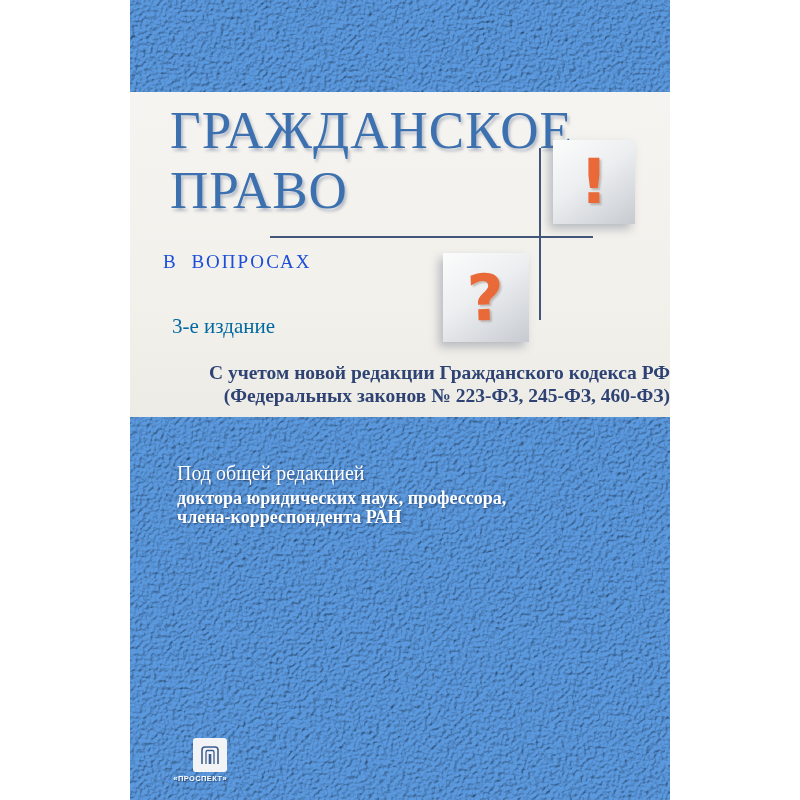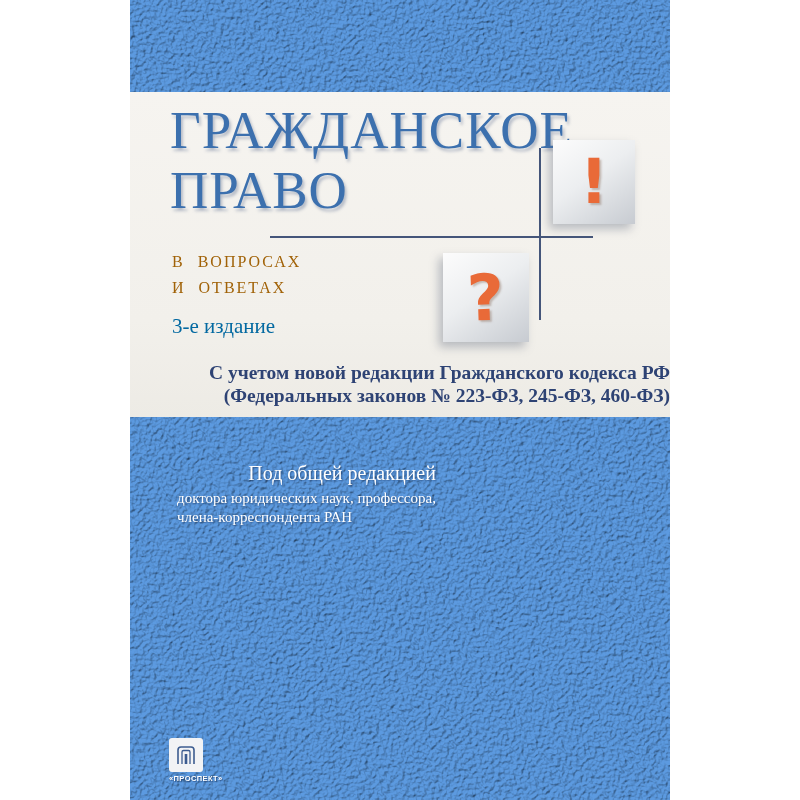--- a/index.html
+++ b/index.html
@@ -20,36 +20,36 @@
   .card{position:absolute;z-index:3;display:flex;align-items:center;justify-content:center;
         background:linear-gradient(145deg,#fcfcfc 0%,#eceef0 45%,#c7cbd1 100%);
         box-shadow:-4px 5px 9px rgba(95,105,125,.4);}
   .card-excl{left:423px;top:140px;width:82px;height:84px;}
   .card-q{left:313px;top:253px;width:86px;height:89px;}
   .mark{font-family:"DejaVu Sans","Liberation Sans",sans-serif;font-weight:700;color:#e96a38;
         text-shadow:2px 2px 2px rgba(120,90,70,.35);line-height:1;}
   .card-excl .mark{font-size:62px;}
   .card-q .mark{font-size:64px;transform:rotate(-2deg);}
   
-  .subtitle{position:absolute;left:42px;top:249px;z-index:3;color:#a16207;
-            font-size:16px;line-height:26px;letter-spacing:2px;word-spacing:7px;}
+  .subtitle{position:absolute;left:33px;top:249px;z-index:3;color:#1d4ed8;
+            font-size:19px;line-height:26px;letter-spacing:2px;word-spacing:7px;}
   .edition{position:absolute;left:42px;top:314px;z-index:3;color:#0369a1;font-size:21px;}
   
   .notice{position:absolute;left:0;top:361px;width:540px;z-index:3;text-align:right;
           color:#2e4374;font-weight:700;font-size:19.5px;line-height:23px;}
   
   .editors{position:absolute;left:47px;top:462px;z-index:3;color:#ffffff;
            text-shadow:1px 1px 2px rgba(15,40,85,.55);}
-  .ed-h{font-size:20px;line-height:22px;margin-bottom:5px;text-align:right;}
-  .ed-s{font-size:15px;line-height:19px;}
+  .ed-h{font-size:20px;line-height:22px;margin-bottom:5px;}
+  .ed-s{font-size:18px;line-height:19px;font-weight:bold;}
   .ed-n{font-size:22px;line-height:27px;margin-top:2px;}
   .ed-n2{margin-top:4px;}
   
   .publisher{position:absolute;left:39px;top:738px;width:58px;z-index:3;
-             display:flex;flex-direction:column;align-items:flex-start;}
+             display:flex;flex-direction:column;align-items:flex-end;}
   .pub-name{margin-top:2px;color:#ffffff;font-family:"Liberation Sans","DejaVu Sans",sans-serif;
             font-weight:700;font-size:7.5px;letter-spacing:.4px;white-space:nowrap;
             text-shadow:1px 1px 1px rgba(15,40,85,.6);}
 </style>
 </head>
 <body>
 
 <div class="stage">
   <div class="cover">
 
@@ -79,21 +79,20 @@
     <div class="card card-excl">
       <span class="mark">!</span>
     </div>
 
     <div class="card card-q">
       <span class="mark">?</span>
     </div>
 
     <div class="subtitle">
       <div>В ВОПРОСАХ</div>
-      <div>И ОТВЕТАХ</div>
     </div>
 
     <div class="edition">3-е издание</div>
 
     <div class="notice">
       <div>С учетом новой редакции Гражданского кодекса РФ</div>
       <div>(Федеральных законов № 223-ФЗ, 245-ФЗ, 460-ФЗ)</div>
     </div>
 
     <div class="editors">

